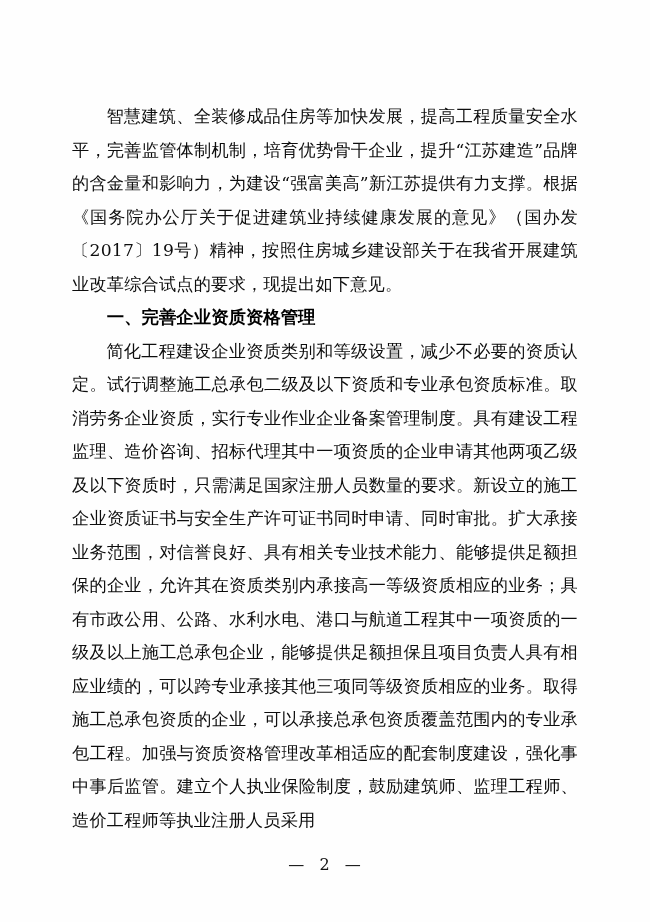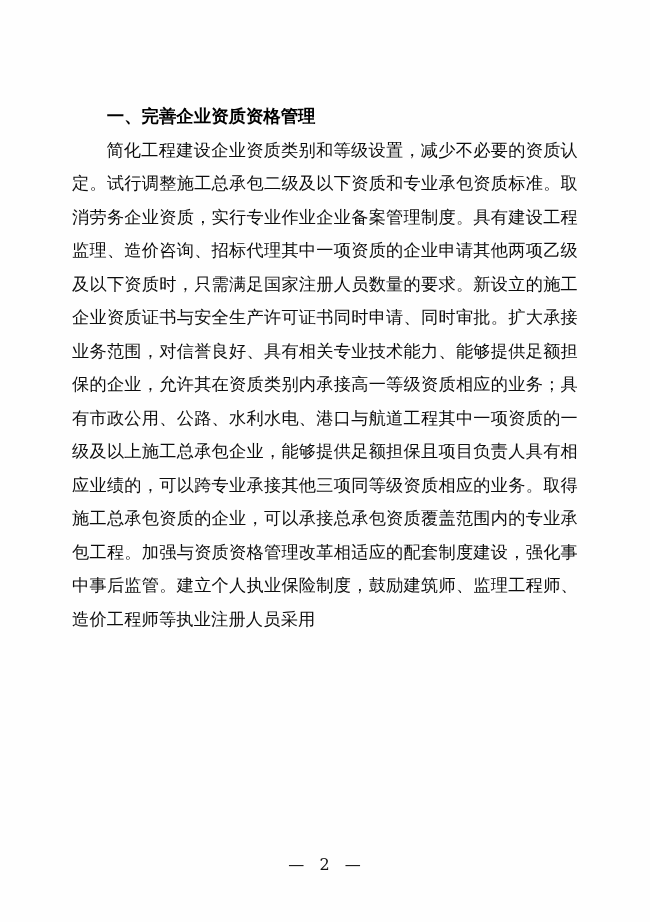--- a/index.html
+++ b/index.html
@@ -58,20 +58,21 @@
   }
   .pagenum {
     display: inline-block;
   }
 </style>
 </head>
 <body>
 
 <div id="page">
 
+  <p class="para indent">智慧建筑、全装修成品住房等加快发展，提高工程质量安全水平，完善监管体制机制，培育优势骨干企业，提升“江苏建造”品牌的含金量和影响力，为建设“强富美高”新江苏提供有力支撑。根据《国务院办公厅关于促进建筑业持续健康发展的意见》（国办发〔2017〕19号）精神，按照住房城乡建设部关于在我省开展建筑业改革综合试点的要求，现提出如下意见。</p>
 
   <div class="block-gap"></div>
 
   <p class="heading">一、完善企业资质资格管理</p>
 
   <p class="para indent">简化工程建设企业资质类别和等级设置，减少不必要的资质认定。试行调整施工总承包二级及以下资质和专业承包资质标准。取消劳务企业资质，实行专业作业企业备案管理制度。具有建设工程监理、造价咨询、招标代理其中一项资质的企业申请其他两项乙级及以下资质时，只需满足国家注册人员数量的要求。新设立的施工企业资质证书与安全生产许可证书同时申请、同时审批。扩大承接业务范围，对信誉良好、具有相关专业技术能力、能够提供足额担保的企业，允许其在资质类别内承接高一等级资质相应的业务；具有市政公用、公路、水利水电、港口与航道工程其中一项资质的一级及以上施工总承包企业，能够提供足额担保且项目负责人具有相应业绩的，可以跨专业承接其他三项同等级资质相应的业务。取得施工总承包资质的企业，可以承接总承包资质覆盖范围内的专业承包工程。加强与资质资格管理改革相适应的配套制度建设，强化事中事后监管。建立个人执业保险制度，鼓励建筑师、监理工程师、造价工程师等执业注册人员采用</p>
 
   <div id="footer">
     <span class="pagenum">—</span>
     <span class="pagenum" style="margin:0 8px;">2</span>

